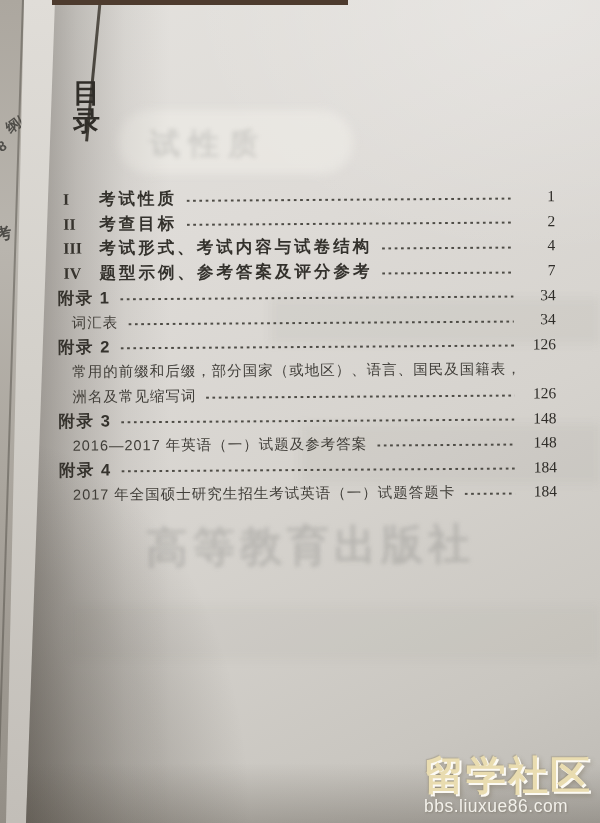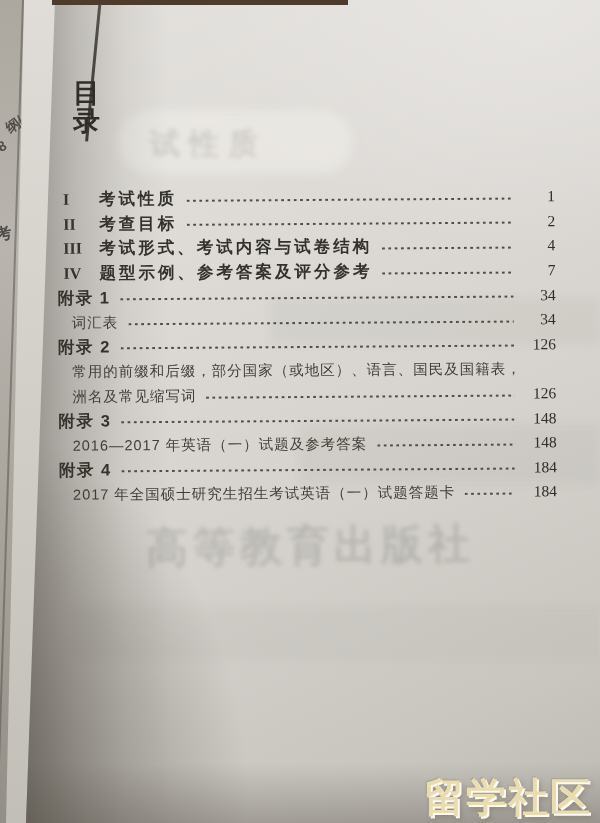--- a/index.html
+++ b/index.html
@@ -238,17 +238,18 @@
   </div>
 </div>
 
     <div id="gutter-shadow"></div>
     <div id="corner-shadow"></div>
     <div id="bottom-shade"></div>
     <div id="crease"></div>
 
     <div id="watermark">
       <div id="wm-title">留学社区</div>
+      <div id="wm-url">bbs.liuxue86.com</div>
     </div>
   </div>
 
   <div id="top-strip"></div>
 </div>
 
 </body></html>

